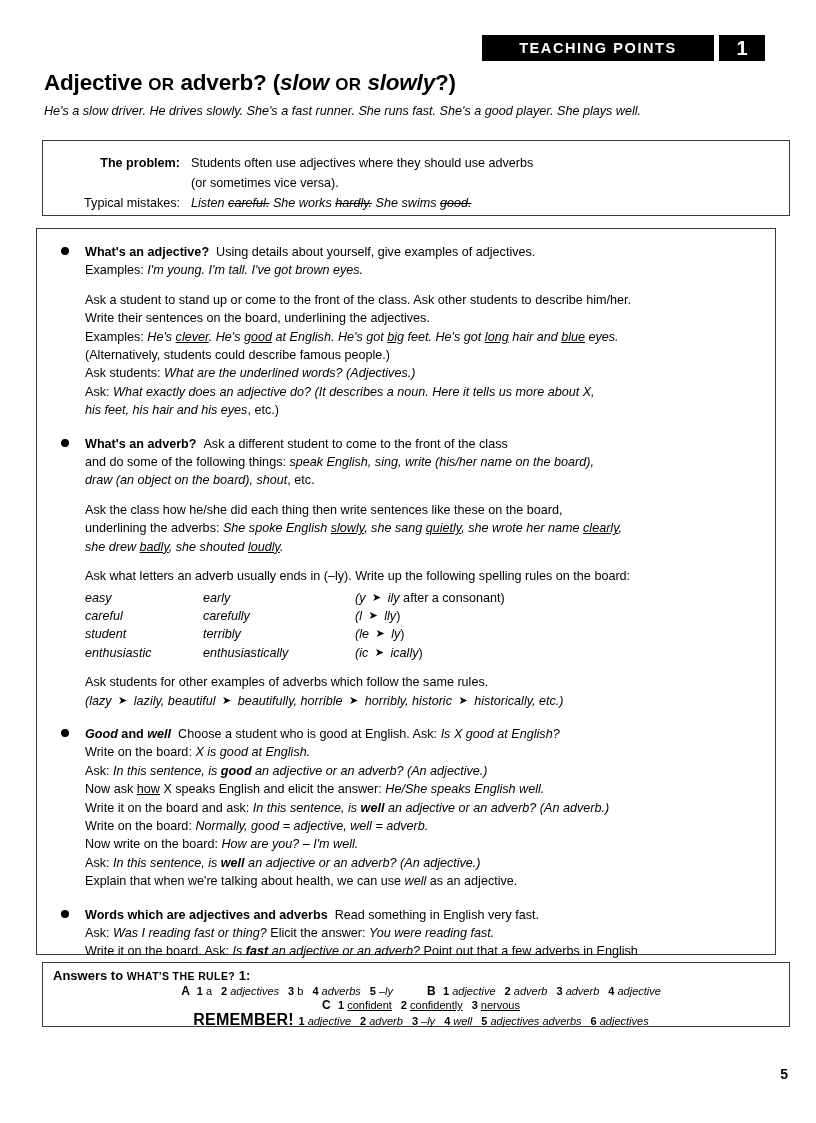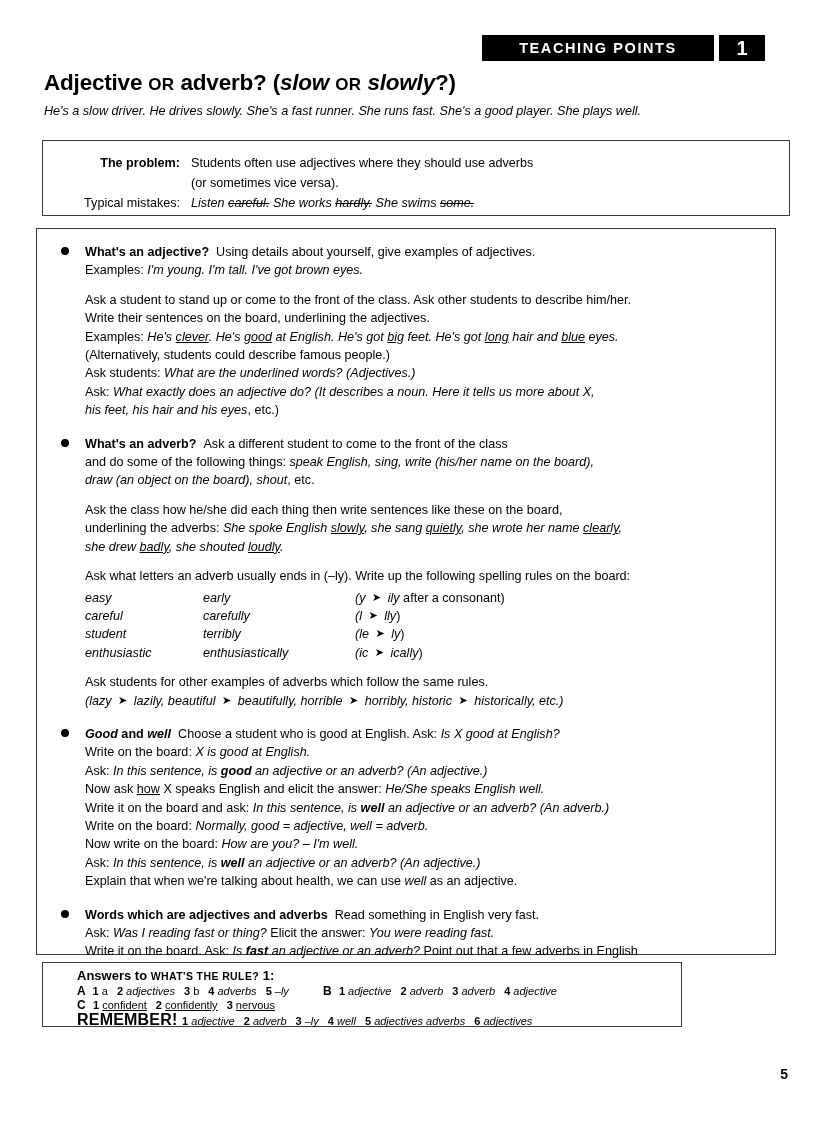--- a/index.html
+++ b/index.html
@@ -82,21 +82,21 @@
 
   
   .box {
     position: absolute;
     border: 1px solid #3a3a3a;
     box-sizing: border-box;
     background: #ffffff;
   }
   #problem-box { left: 34px; top: 140px; width: 748px; height: 76px; }
   #main-box    { left: 28px; top: 228px; width: 740px; height: 727px; }
-  #answers-box { left: 34px; top: 962px; width: 640px; height: 65px; padding-left: 24px; }
+  #answers-box { left: 34px; top: 962px; width: 748px; height: 65px; }
 
   
   .problem-grid {
     display: grid;
     grid-template-columns: 148px 1fr;
     row-gap: 1px;
     padding: 13px 0 0 0;
     font-size: 12.6px;
   }
   .p-label {
@@ -142,21 +142,21 @@
     display: inline-block;
     padding: 0 3px;
     font-size: 11px;
     transform: translateY(-1px);
   }
 
   
   .answers { padding: 6px 0 0 10px; font-size: 11px; line-height: 14.5px; }
   .ans-title { font-weight: bold; font-size: 13px; }
   .ans-title .small { font-size: 10.5px; letter-spacing: 0.4px; }
-  .ans-row { white-space: nowrap; }
+  .ans-row { white-space: nowrap; text-align: center; }
   .ans-key { font-weight: bold; font-size: 12px; padding-right: 4px; }
   .ans-n { font-weight: bold; }
   .sp { display: inline-block; width: 9px; }
   .sp-wide { display: inline-block; width: 34px; }
   .rem-label { font-weight: bold; font-size: 16px; letter-spacing: 0.2px; }
 
   
   .page-num {
     position: absolute;
     right: 36px;
@@ -181,21 +181,21 @@
   </div>
   <div class="doc-subtitle">He's a slow driver. He drives slowly.  She's a fast runner. She runs fast.  She's a good player. She plays well.</div>
 
   <div class="box" id="problem-box">
     <div class="problem-grid">
       <div class="p-label bold">The problem:</div>
       <div class="p-val">Students often use adjectives where they should use adverbs</div>
       <div class="p-label"></div>
       <div class="p-val">(or sometimes vice versa).</div>
       <div class="p-label">Typical mistakes:</div>
-      <div class="p-val ital"><span>Listen </span><span class="strike">careful.</span><span> She works </span><span class="strike">hardly.</span><span> She swims </span><span class="strike">some.</span></div>
+      <div class="p-val ital"><span>Listen </span><span class="strike">careful.</span><span> She works </span><span class="strike">hardly.</span><span> She swims </span><span class="strike">good.</span></div>
     </div>
   </div>
 
   <div class="box" id="main-box">
     <div class="sections">
 
       <div class="sec">
         <span class="bullet"></span>
         <div class="line"><span class="hd">What's an adjective?</span>&nbsp;&nbsp;<span>Using details about yourself, give examples of adjectives.</span></div>
         <div class="line"><span>Examples:</span> <i>I'm young. I'm tall. I've got brown eyes.</i></div>

